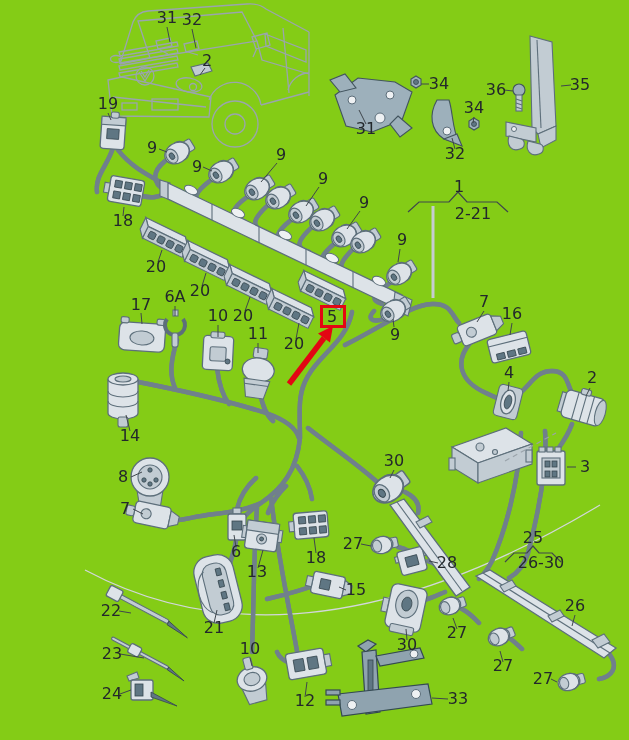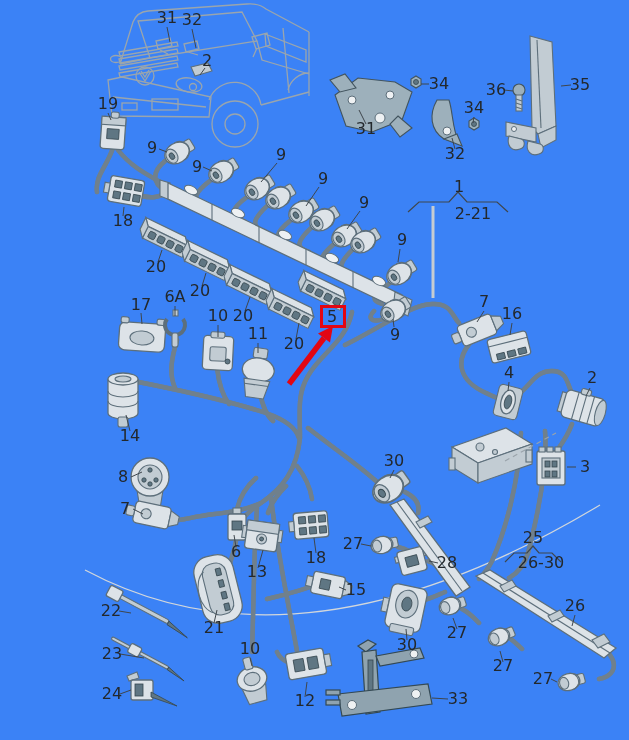--- a/index.html
+++ b/index.html
@@ -1,16 +1,16 @@
 <!DOCTYPE html>
 <html><head>
 <meta charset="utf-8">
 <style>
   html,body{margin:0;padding:0;background:#fff;}
-  .stage{position:relative;width:629px;height:740px;background:#3b82f6;overflow:hidden;}
+  .stage{position:relative;width:629px;height:740px;background:#84cc16;overflow:hidden;}
   svg{display:block;}
   .lbl{font-family:"DejaVu Sans",sans-serif;font-size:16px;fill:#23282c;text-anchor:middle;}
   .pl{fill:#dde3e8;stroke:#5d6f7b;stroke-width:1.3;}
   .pm{fill:#c2ccd3;stroke:#5d6f7b;stroke-width:1.1;}
   .pd{fill:#9db0bb;stroke:#42545e;stroke-width:1.1;}
   .pt{fill:#8fa3af;stroke:#344953;stroke-width:1.2;}
   .px{fill:#5f7683;stroke:#36474f;stroke-width:0.8;}
   .pw{fill:#eef1f3;stroke:#5d6f7b;stroke-width:1;}
   .ln{fill:none;stroke:#5d6f7b;stroke-width:1.1;}
   .van{fill:none;stroke:#9aa5ad;stroke-width:1.3;}

